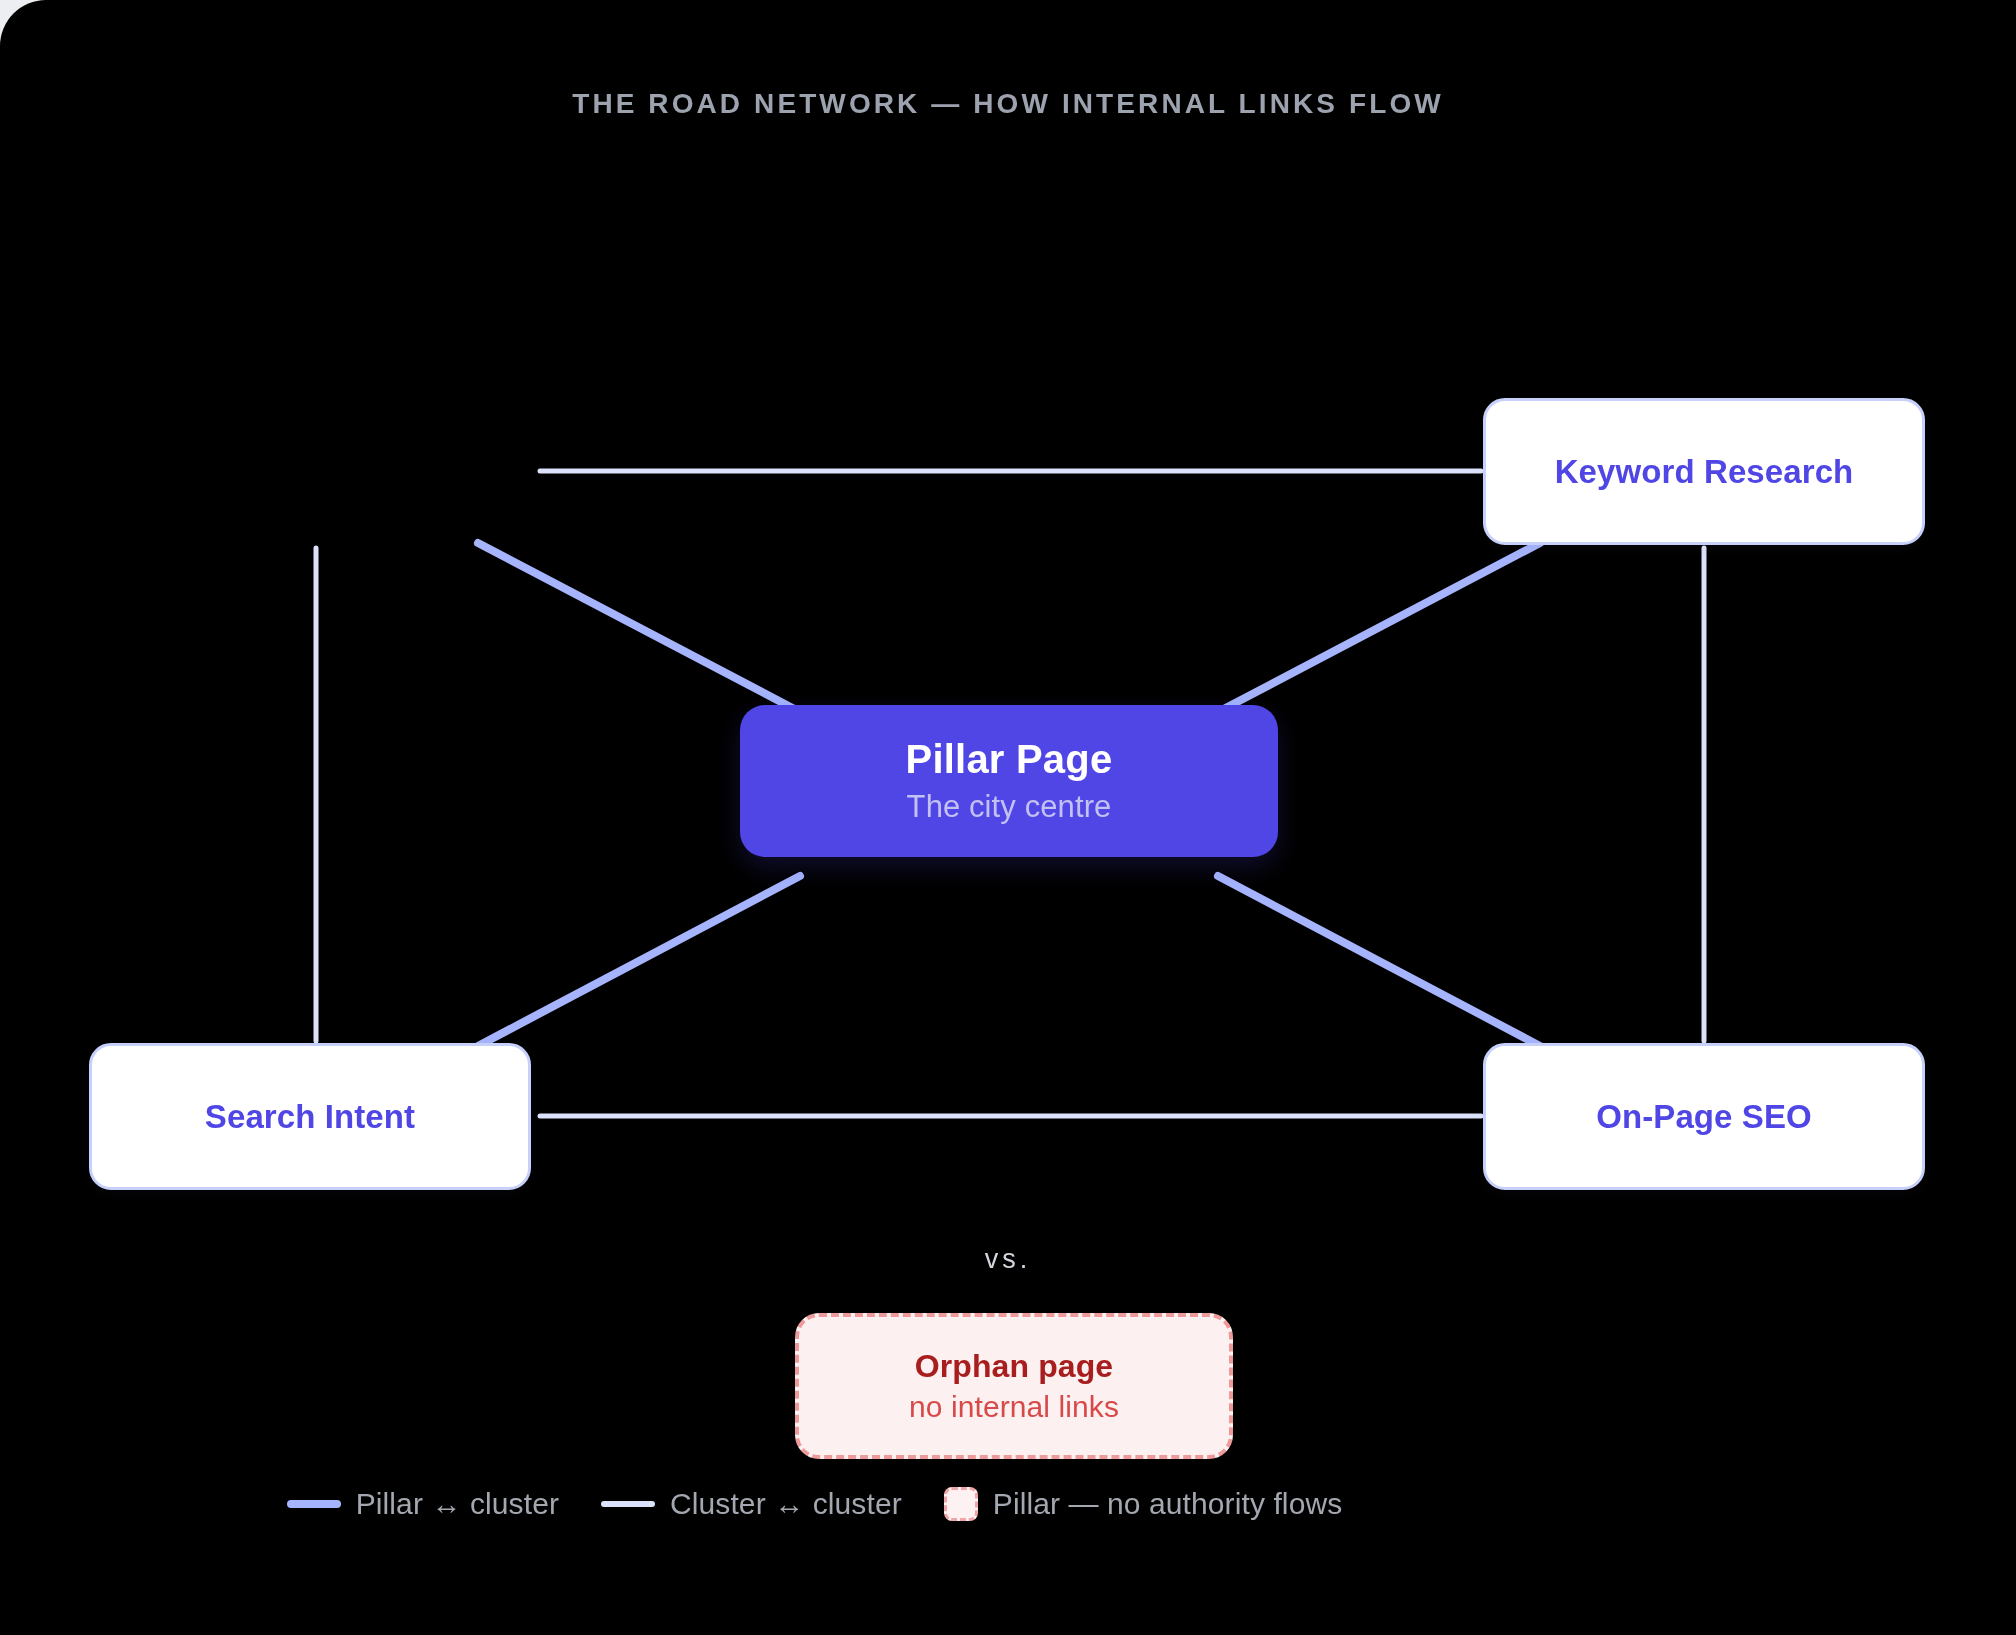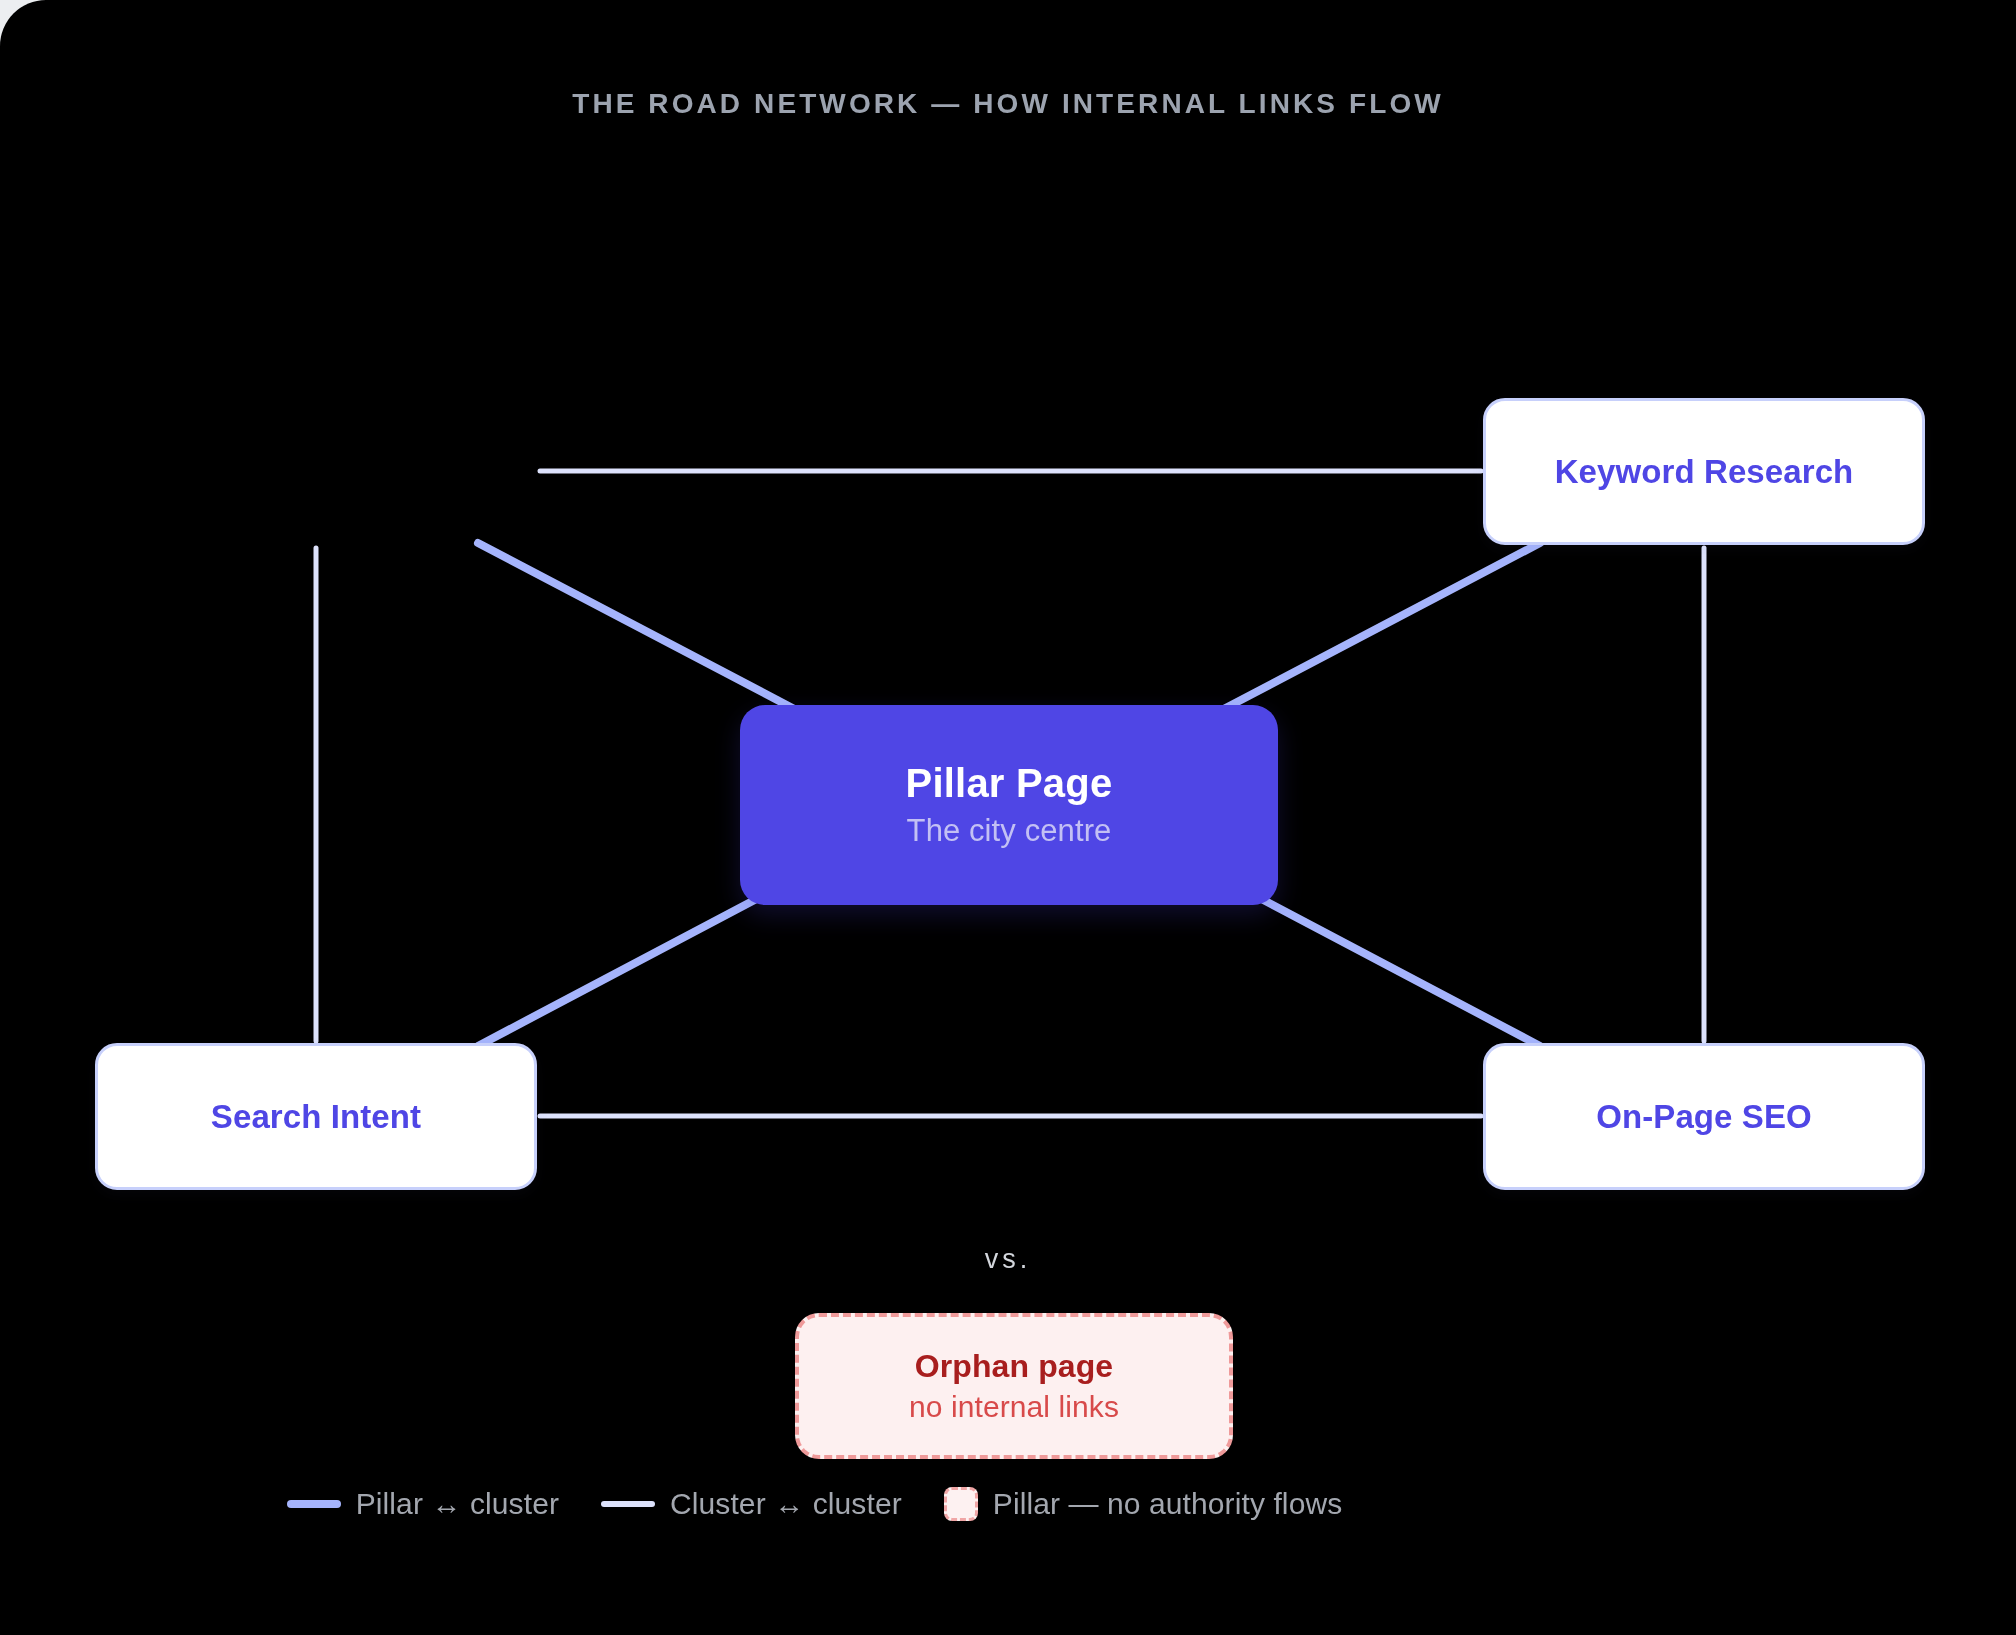--- a/index.html
+++ b/index.html
@@ -46,27 +46,27 @@
   }
   .node .node-label {
     font-size:33px;
     font-weight:bold;
     color:#4f46e5;
     letter-spacing:0.1px;
     white-space:nowrap;
   }
   #node-what-is-seo       { left:95px;   top:398px;  width:442px; height:147px; }
   #node-keyword-research  { left:1483px; top:398px;  width:442px; height:147px; }
-  #node-search-intent     { left:95px;   top:1043px; width:442px; height:147px; }
+  #node-search-intent     { left:89px;   top:1043px; width:442px; height:147px; }
   #node-onpage-seo        { left:1483px; top:1043px; width:442px; height:147px; }
 
   
   #node-pillar {
     position:absolute;
-    left:740px; top:705px; width:538px; height:200px;
+    left:740px; top:705px; width:538px; height:152px;
     background:#4f46e5;
     border-radius:25px;
     display:flex;
     flex-direction:column;
     align-items:center;
     justify-content:center;
     box-shadow:0 10px 26px rgba(79,70,229,0.20);
   }
   #node-pillar .pillar-title {
     font-size:40px; font-weight:bold; color:#ffffff;

